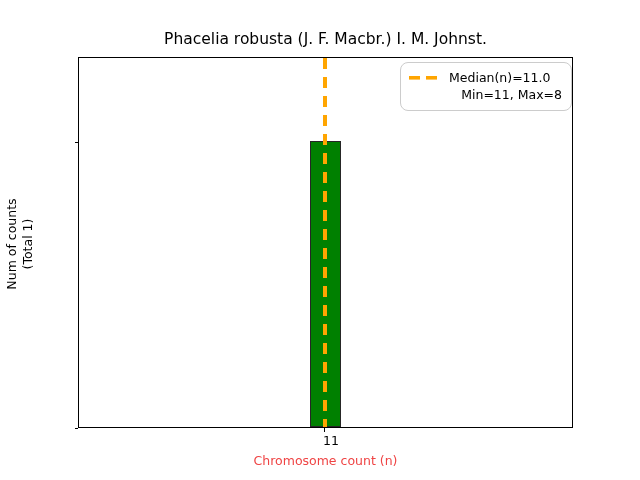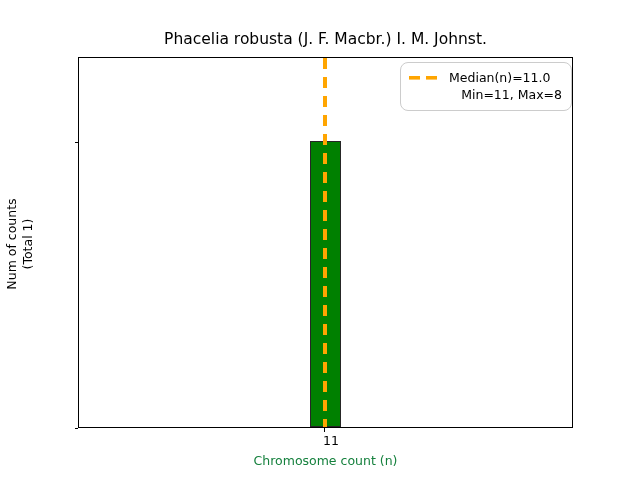--- a/index.html
+++ b/index.html
@@ -104,21 +104,21 @@
 
   
   #xlabel {
     position: absolute;
     left: 78px;
     top: 453px;
     width: 495px;
     text-align: center;
     font-size: 12.5px;
     line-height: 15px;
-    color: #15803d;
+    color: #ef4444;
     white-space: nowrap;
   }
   #ylabel-wrap {
     position: absolute;
     left: 0px;
     top: 0px;
     width: 40px;
     height: 480px;
   }
   #ylabel {

